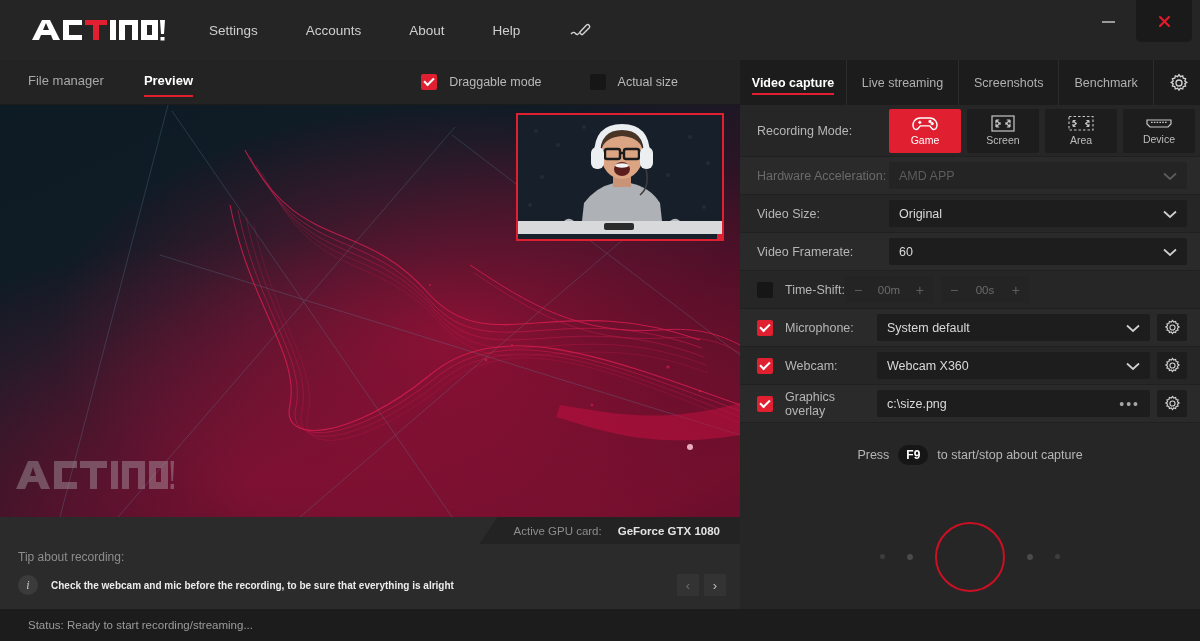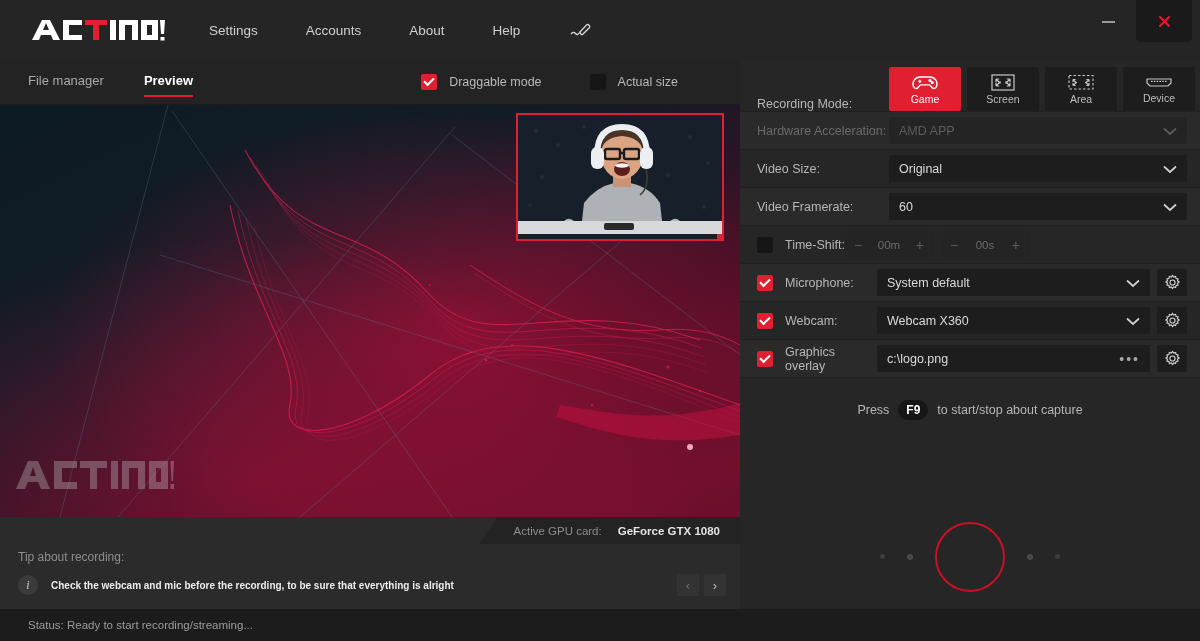--- a/index.html
+++ b/index.html
@@ -134,21 +134,21 @@
 
   .row {
     display: flex; align-items: center; height: 38px; padding: 0 13px 0 17px;
     border-bottom: 1px solid #202020;
   }
   .row.alt { background: #2a2a2a; }
   .row-label { font-size: 12.5px; color: #b6b6b6; width: 132px; flex: none; }
   .row-label.dim { color: #6a6a6a; }
   .row-label.ck { width: auto; margin-left: 12px; }
 
-  .mode-row { height: 52px; align-items: flex-end; }
+  .mode-row { height: 52px; }
   .modes { display: flex; gap: 6px; }
   .mode {
     width: 72px; height: 44px; background: #1d1d1d; border-radius: 2px;
     display: flex; flex-direction: column; align-items: center; justify-content: center;
     cursor: pointer; gap: 2px;
   }
   .mode.active { background: #e01f30; }
   .mode-label { font-size: 10.5px; color: #bdbdbd; }
   .mode.active .mode-label { color: #fff; }
 
@@ -396,20 +396,35 @@
       </div>
     </div>
 
     <div class="statusbar">
       <div class="status-text">Status: Ready to start recording/streaming...</div>
     </div>
   </div>
 
   <div class="right">
 
+    <div class="tabs">
+      <div class="tab active" style="width:107px">
+        <span>Video capture</span>
+        <span class="tab-underline"></span>
+      </div>
+      <div class="tab" style="width:112px">Live streaming</div>
+      <div class="tab" style="width:105px">Screenshots</div>
+      <div class="tab" style="width:96px">Benchmark</div>
+      <div class="tab tab-gear">
+        <svg width="20" height="20" viewBox="0 0 20 20" fill="none" stroke="#d4d4d4" stroke-width="1.3">
+          <circle cx="10" cy="10" r="3"></circle>
+          <path d="M10 1.6 l1.4 2 2.3 -.8 .5 2.4 2.4 .5 -.8 2.3 2 1.4 -2 1.4 .8 2.3 -2.4 .5 -.5 2.4 -2.3 -.8 -1.4 2 -1.4 -2 -2.3 .8 -.5 -2.4 -2.4 -.5 .8 -2.3 -2 -1.4 2 -1.4 -.8 -2.3 2.4 -.5 .5 -2.4 2.3 .8 Z"></path>
+        </svg>
+      </div>
+    </div>
 
     <div class="row mode-row">
       <div class="row-label">Recording Mode:</div>
       <div class="modes">
         <div class="mode active">
           <svg width="26" height="17" viewBox="0 0 26 17" fill="none" stroke="#fff" stroke-width="1.4">
             <path d="M8 3 h10 a7 7 0 0 1 6.6 9.2 c-.8 2.4 -3.3 3 -4.7 1.3 l-2.2 -2.6 h-9.4 l-2.2 2.6 c-1.4 1.7 -3.9 1.1 -4.7 -1.3 A7 7 0 0 1 8 3 Z"></path>
             <line x1="6.2" y1="7.4" x2="9.4" y2="7.4"></line>
               <line x1="7.8" y1="5.8" x2="7.8" y2="9"></line>
             <circle cx="18" cy="6.4" r=".9" fill="#fff"></circle>
@@ -536,21 +551,21 @@
           <circle cx="10" cy="10" r="3"></circle>
           <path d="M10 1.6 l1.4 2 2.3 -.8 .5 2.4 2.4 .5 -.8 2.3 2 1.4 -2 1.4 .8 2.3 -2.4 .5 -.5 2.4 -2.3 -.8 -1.4 2 -1.4 -2 -2.3 .8 -.5 -2.4 -2.4 -.5 .8 -2.3 -2 -1.4 2 -1.4 -.8 -2.3 2.4 -.5 .5 -2.4 2.3 .8 Z"></path>
         </svg>
       </div>
     </div>
 
     <div class="row alt">
       <div class="chk on"></div>
       <div class="row-label ck" style="width:92px">Graphics overlay</div>
       <div class="select">
-        <span class="select-value">c:\logo.png</span>
+        <span class="select-value">c:\size.png</span>
         <span class="dots-btn">•••</span>
       </div>
       <div class="gear-btn">
         <svg width="17" height="17" viewBox="0 0 20 20" fill="none" stroke="#d4d4d4" stroke-width="1.3">
           <circle cx="10" cy="10" r="3"></circle>
           <path d="M10 1.6 l1.4 2 2.3 -.8 .5 2.4 2.4 .5 -.8 2.3 2 1.4 -2 1.4 .8 2.3 -2.4 .5 -.5 2.4 -2.3 -.8 -1.4 2 -1.4 -2 -2.3 .8 -.5 -2.4 -2.4 -.5 .8 -2.3 -2 -1.4 2 -1.4 -.8 -2.3 2.4 -.5 .5 -2.4 2.3 .8 Z"></path>
         </svg>
       </div>
     </div>
 

